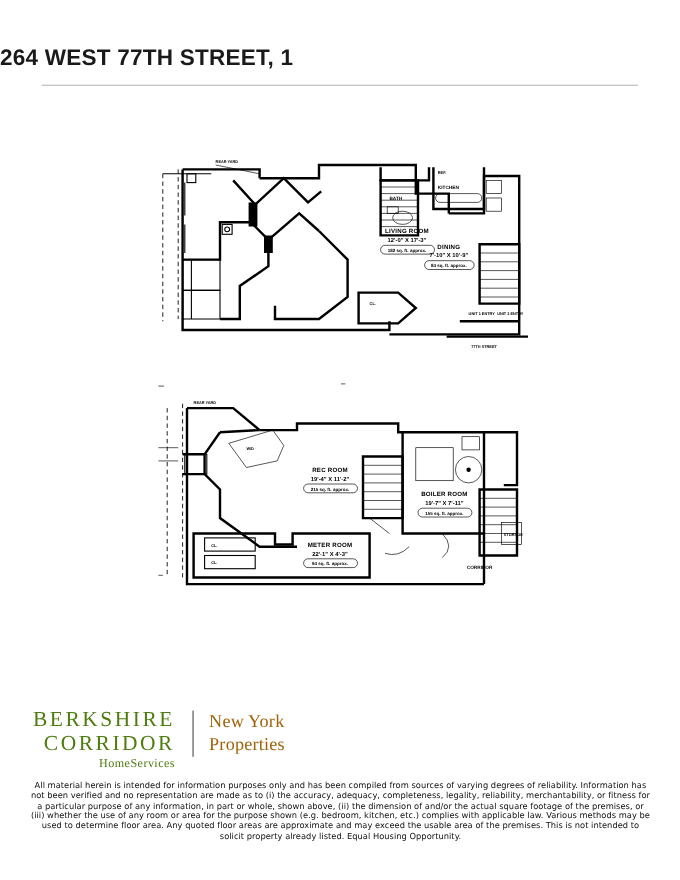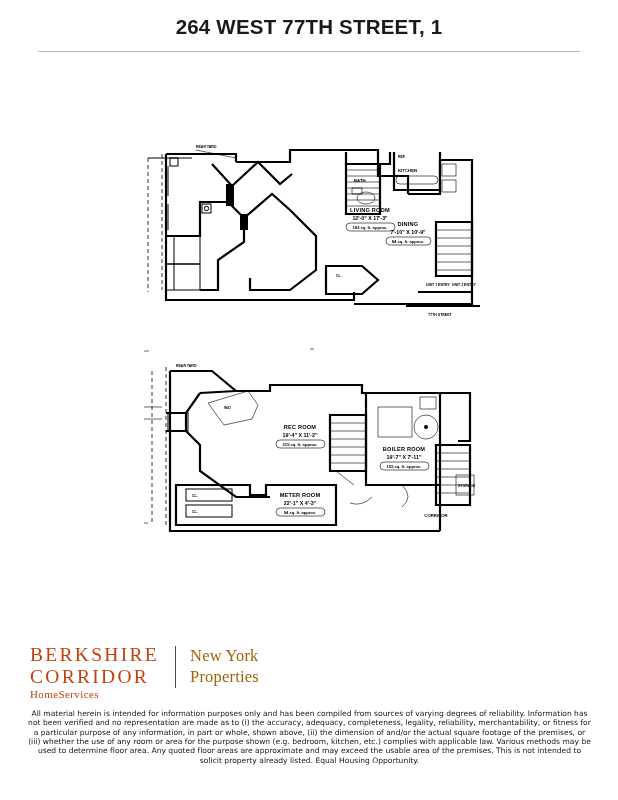--- a/index.html
+++ b/index.html
@@ -11,22 +11,22 @@
     width: 618px;
     height: 800px;
     font-family: "Liberation Sans", sans-serif;
     color: #000000;
     position: relative;
     overflow: hidden;
   }
 
   
   .header {
-    padding-top: 16px;
-    text-align: center;
+    padding-top: 42px;
+    text-align: left;
   }
   .page-title {
     font-family: "Liberation Sans", sans-serif;
     font-size: 20.5px;
     font-weight: 700;
     letter-spacing: 0.2px;
     color: #1a1a1a;
     line-height: 1.1;
     margin: 0;
   }
@@ -61,23 +61,23 @@
 
   
   .footer-logo {
     position: absolute;
     left: 30px;
     top: 644px;
     display: flex;
     align-items: center;
   }
   .bhhs-block {
-    text-align: left;
+    text-align: right;
     font-family: "Liberation Serif", serif;
-    color: #c2410c;
+    color: #4d7c0f;
   }
   .bhhs-line1, .bhhs-line2 {
     font-size: 19.5px;
     letter-spacing: 2.3px;
     line-height: 1.12;
     white-space: nowrap;
   }
   .bhhs-line3 {
     font-size: 11px;
     letter-spacing: 0.4px;

